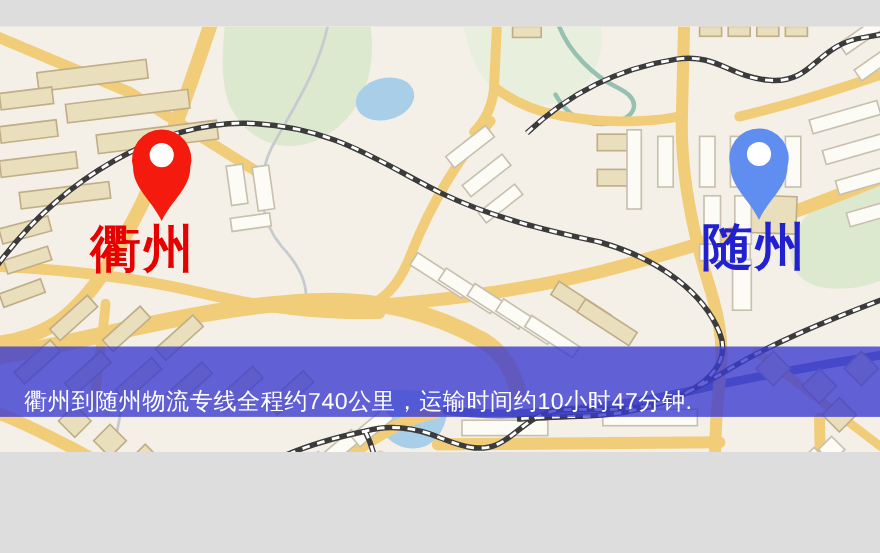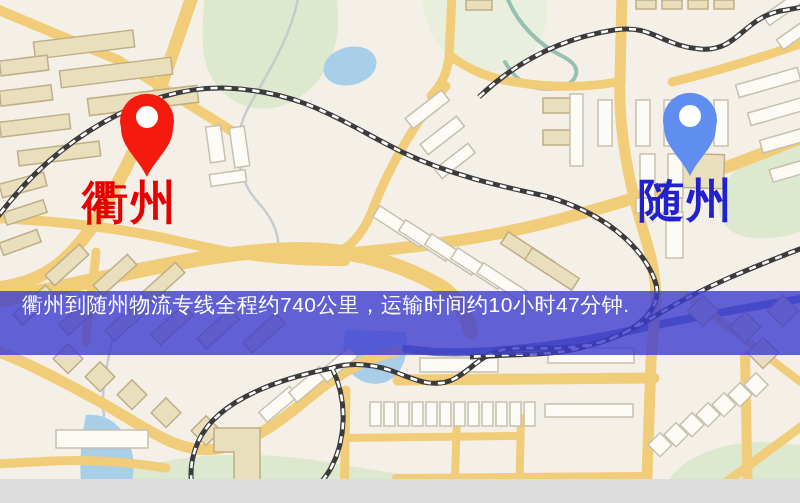--- a/index.html
+++ b/index.html
@@ -1,19 +1,20 @@
 <!DOCTYPE html>
 <html style="--background: #f5f0e7; --road: #f2cd79; --park: #dde9cf; --park-pale: #e8efdc; --water: #a9cfe8; --river: #6b77ab; --railway: #3b3b3b; --railway-dash: #ffffff; --building-tan: #eadfbd; --building-tan-border: #bfae87; --building-white: #fcfbf6; --building-border: #c7c0ae; --stream: #c5cbce; --stream-green: #96c0b2; --banner-bg: #3c3cd0; --banner-fg: #ffffff; --pin-origin: #f41a0d; --pin-dest: #5f8df0; --label-origin: #e60000; --label-dest: #2121cf;"><head>
 <meta charset="utf-8">
 <style>
   html,body{margin:0;padding:0;background:#ddd;}
   .stage{
-    position:relative;width:800px;height:479px;overflow:hidden;
+    position:relative;width:800px;height:387px;overflow:hidden;
     background:var(--background,#f5f0e7);
     font-family:"Liberation Sans","DejaVu Sans",sans-serif;
+    margin-top:24px;
   }
   .stage svg{position:absolute;left:0;top:0;display:block;}
 
   
   .park{fill:var(--park,#dde9cf);stroke:none;}
   .park-pale{fill:var(--park-pale,#e8efdc);}
   .water{fill:var(--water,#a9cfe8);stroke:none;}
   .river{stroke:var(--river,#6b77ab);stroke-width:8;fill:none;stroke-linecap:round;}
   .stream{stroke:var(--stream,#c5cbce);stroke-width:2.5;fill:none;stroke-linecap:round;}
   .stream-g{stroke:var(--stream-green,#96c0b2);stroke-width:4;fill:none;stroke-linecap:round;}
@@ -32,21 +33,21 @@
     font-family:"DejaVu Serif","Liberation Serif",serif;
     font-weight:700;font-size:46px;line-height:1;letter-spacing:2px;
     white-space:nowrap;
   }
   .label-origin{left:82px;top:179px;color:var(--label-origin,#e60000);}
   .label-dest{left:638px;top:177px;color:var(--label-dest,#2121cf);}
 
   
   .banner{
     position:absolute;left:0;top:291px;width:800px;height:64px;
-    display:flex;align-items:flex-start;
+    display:flex;align-items:flex-end;
   }
   .banner::before{
     content:"";position:absolute;inset:0;
     background:var(--banner-bg,#3c3cd0);opacity:.8;
   }
   .banner-text{
     position:relative;padding-left:22px;
     color:var(--banner-fg,#fff);font-size:21px;letter-spacing:.5px;
   }
 </style>

